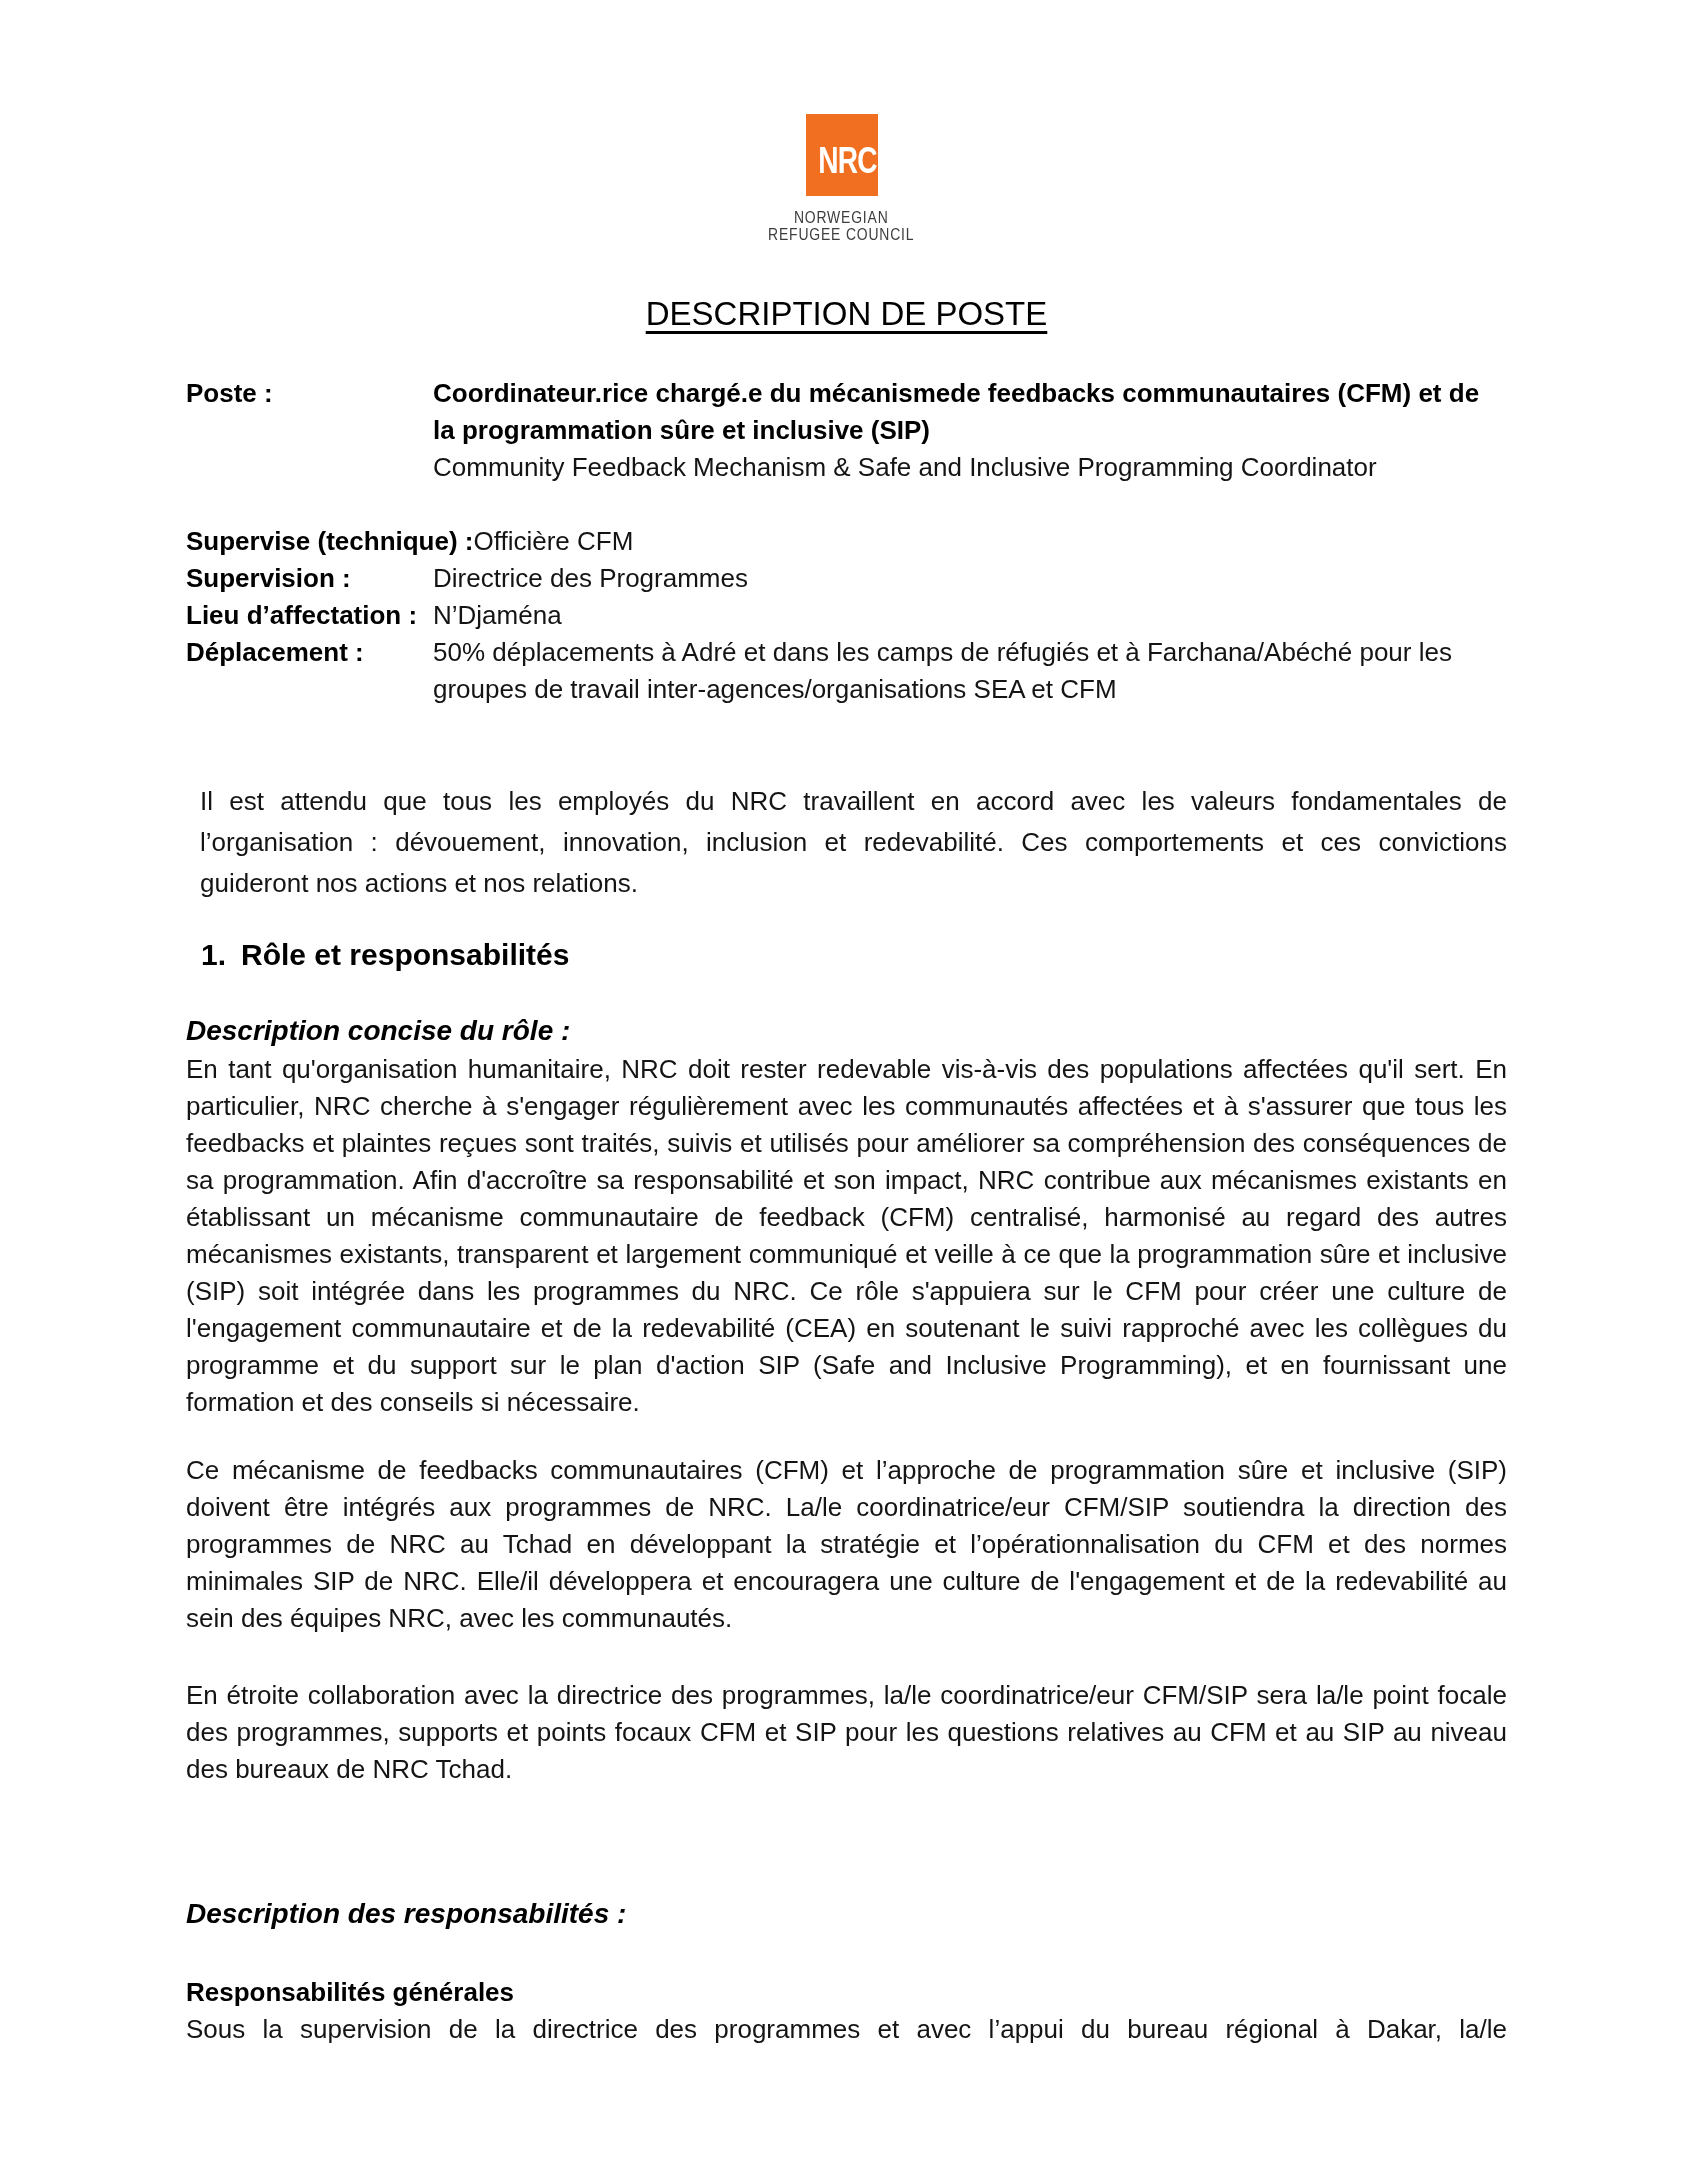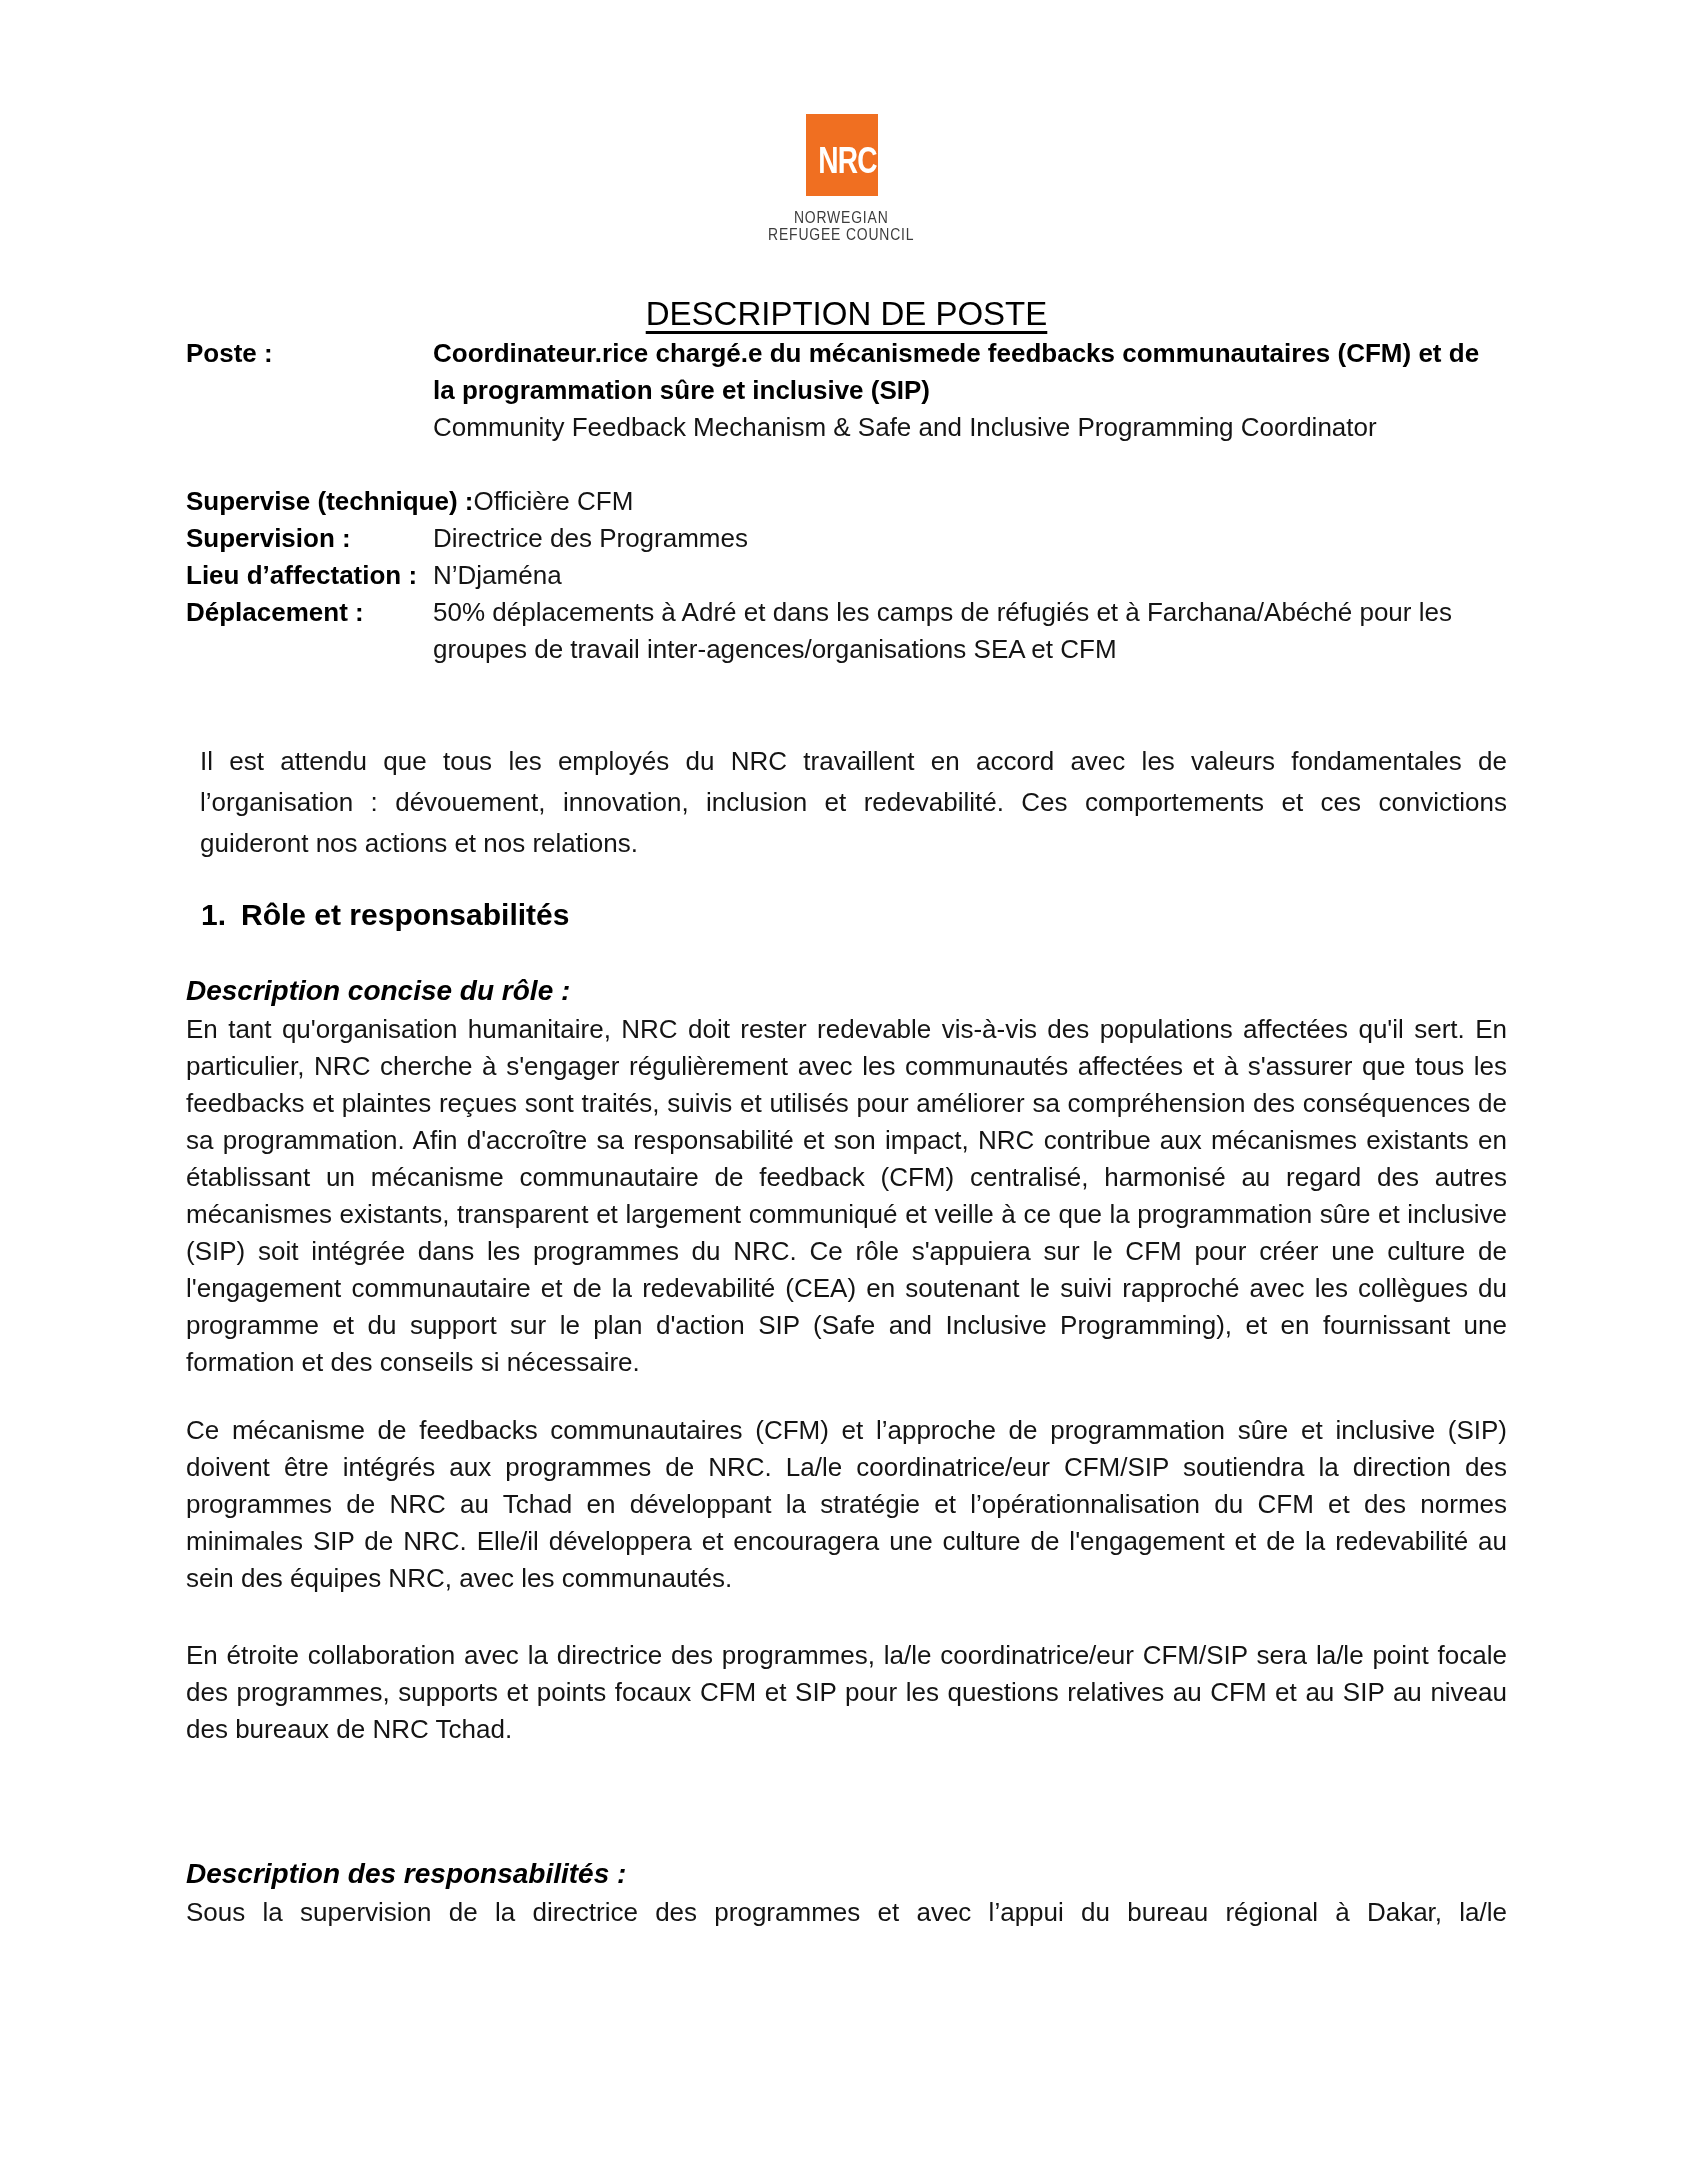--- a/index.html
+++ b/index.html
@@ -84,20 +84,21 @@
     max-width: 1327px;
     text-align: center;
     font-size: 30px;
     line-height: 37px;
     font-weight: bold;
     color: #000;
   }
 
   
   .meta {
+    margin-top: 40px;
     font-size: 26px;
     line-height: 37px;
   }
   .meta-row { display: flex; }
   .meta-label {
     font-weight: bold;
     flex: 0 0 auto;
     min-width: 247px;
     white-space: nowrap;
     color: #000;
@@ -220,17 +221,18 @@
       <div>Rôle et responsabilités</div>
     </div>
 
     <div class="sub-heading-italic role-heading">Description concise du rôle :</div>
 
     <div class="para para-1">En tant qu'organisation humanitaire, NRC doit rester redevable vis-à-vis des populations affectées qu'il sert. En particulier, NRC cherche à s'engager régulièrement avec les communautés affectées et à s'assurer que tous les feedbacks et plaintes reçues sont traités, suivis et utilisés pour améliorer sa compréhension des conséquences de sa programmation. Afin d'accroître sa responsabilité et son impact, NRC contribue aux mécanismes existants en établissant un mécanisme communautaire de feedback (CFM) centralisé, harmonisé au regard des autres mécanismes existants, transparent et largement communiqué et veille à ce que la programmation sûre et inclusive (SIP) soit intégrée dans les programmes du NRC. Ce rôle s'appuiera sur le CFM pour créer une culture de l'engagement communautaire et de la redevabilité (CEA) en soutenant le suivi rapproché avec les collègues du programme et du support sur le plan d'action SIP (Safe and Inclusive Programming), et en fournissant une formation et des conseils si nécessaire.</div>
     <div class="para para-2">Ce mécanisme de feedbacks communautaires (CFM) et l’approche de programmation sûre et inclusive (SIP) doivent être intégrés aux programmes de NRC. La/le coordinatrice/eur CFM/SIP soutiendra la direction des programmes de NRC au Tchad en développant la stratégie et l’opérationnalisation du CFM et des normes minimales SIP de NRC. Elle/il développera et encouragera une culture de l'engagement et de la redevabilité au sein des équipes NRC, avec les communautés.</div>
     <div class="para para-3">En étroite collaboration avec la directrice des programmes, la/le coordinatrice/eur CFM/SIP sera la/le point focale des programmes, supports et points focaux CFM et SIP pour les questions relatives au CFM et au SIP au niveau des bureaux de NRC Tchad.</div>
 
     <div class="sub-heading-italic resp-heading">Description des responsabilités :</div>
+    <div class="general-heading">Responsabilités générales</div>
     <div class="general-intro">Sous la supervision de la directrice des programmes et avec l’appui du bureau régional à Dakar, la/le</div>
 
   </div>
 </div>
 
 
 </body></html>

